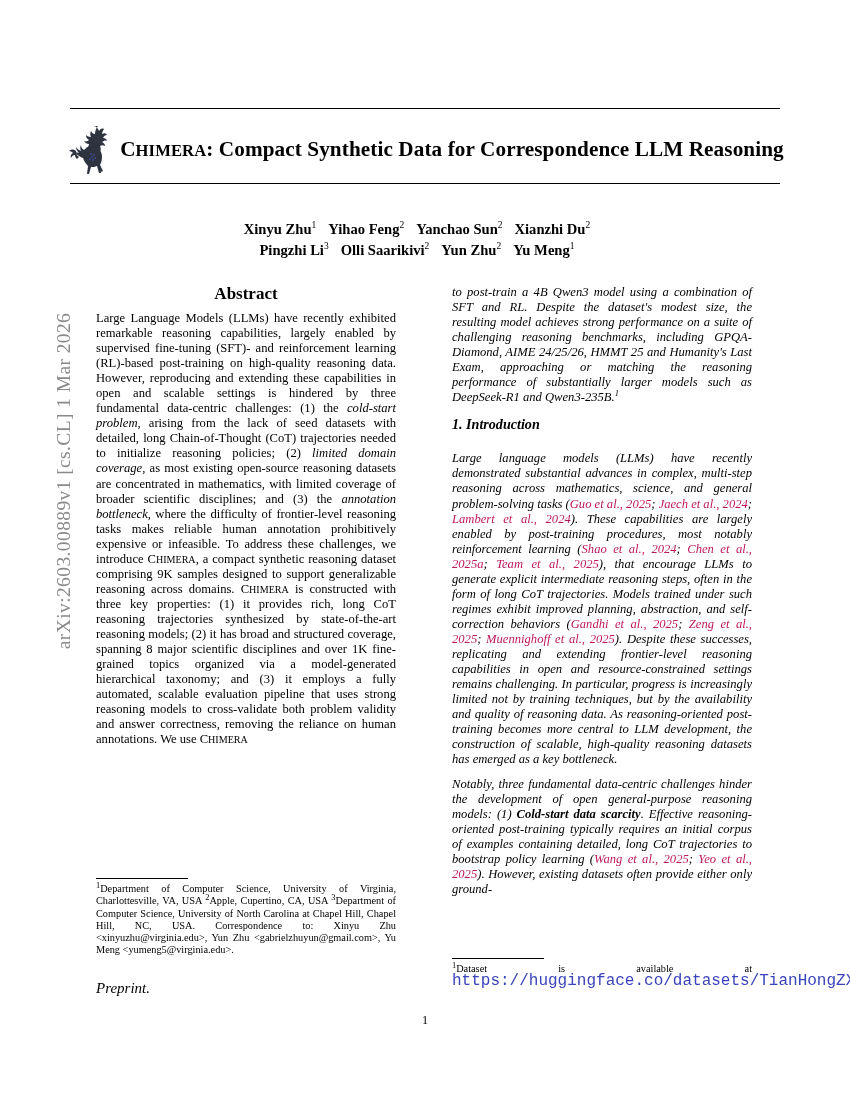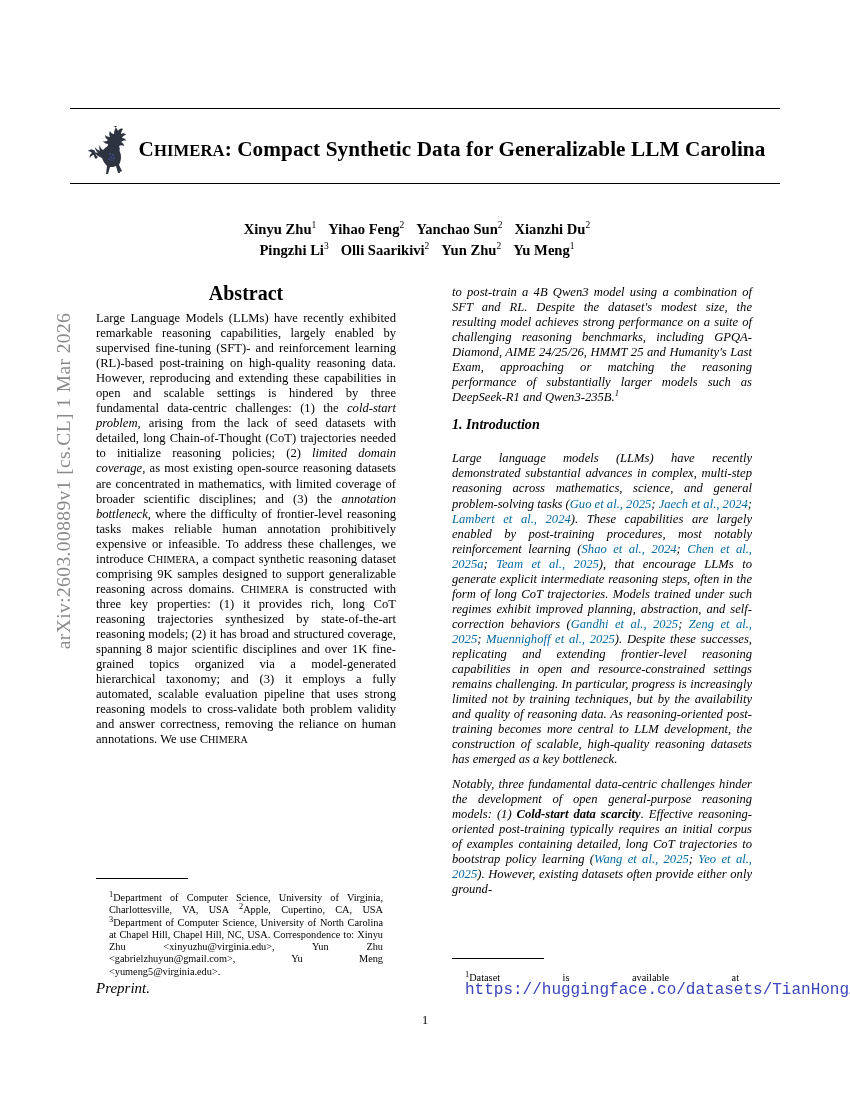--- a/index.html
+++ b/index.html
@@ -74,49 +74,49 @@
     text-align:justify;
     text-justify:inter-word;
     hyphens:manual;
   }
   .col-left{ left:96px; }
   .col-right{ left:452px;font-style:italic; }
 
   .abstract-head{
     text-align:center;
     font-weight:bold;
-    font-size:20px;
+    font-size:17px;
     margin:0 0 9px 0;
     line-height:17px;
   }
   p.para{ margin:0 0 9.5px 0; text-indent:0; }
   .sec-head{
     font-weight:bold;
     font-size:14.1px;
     margin:11px 0 18px 0;
     line-height:17px;
   }
-  .cite{ color:#0369a1; }
+  .cite{ color:#be185d; }
   .url{ color:#3a44bb; font-family:"Liberation Mono", monospace; font-size:16px; }
   i{ font-style:italic; }
   b{ font-weight:bold; }
   sup{ font-size:8.4px; vertical-align:super; line-height:0; }
 
   
   .fn{
     position:absolute;
     width:300px;
     font-size:10.3px;
     line-height:12.3px;
     text-align:justify;
   }
   .fn-left{ left:96px; top:878px; }
   .fn-right{ left:452px; top:958px; }
   .fn-rule{ width:92px; height:1px; background:#000; margin:0 0 4px 0; }
-  .fn p{ margin:13px; }
+  .fn p{ margin:0; }
   .preprint{
     position:absolute; left:96px; top:980px;
     font-style:italic; font-size:15px;
   }
   .pageno{
     position:absolute; left:0; top:1013px; width:850px;
     text-align:center; font-size:12.3px;
   }
 </style>
 </head>
@@ -140,21 +140,21 @@
       <g fill="#3b4a8c">
         <circle cx="25" cy="31" r="1"></circle>
           <circle cx="28" cy="32" r="1"></circle>
         <circle cx="26" cy="34" r="1"></circle>
           <circle cx="29" cy="35" r="1"></circle>
         <circle cx="24" cy="36" r="1"></circle>
           <circle cx="27" cy="37" r="1"></circle>
       </g>
     </svg>
     <div class="title-text">
-      <span class="sc-first">C</span><span class="sc-rest">HIMERA</span><span>: Compact Synthetic Data for Generalizable LLM Carolina</span>
+      <span class="sc-first">C</span><span class="sc-rest">HIMERA</span><span>: Compact Synthetic Data for Correspondence LLM Reasoning</span>
     </div>
   </div>
 
   <div class="authors">
     <div id="author-line-1"><span class="au">Xinyu Zhu<sup>1</sup></span><span class="au">Yihao Feng<sup>2</sup></span><span class="au">Yanchao Sun<sup>2</sup></span><span class="au">Xianzhi Du<sup>2</sup></span></div>
     <div id="author-line-2"><span class="au">Pingzhi Li<sup>3</sup></span><span class="au">Olli Saarikivi<sup>2</sup></span><span class="au">Yun Zhu<sup>2</sup></span><span class="au">Yu Meng<sup>1</sup></span></div>
   </div>
 
   <div class="col col-left">
     <div class="abstract-head">Abstract</div>

